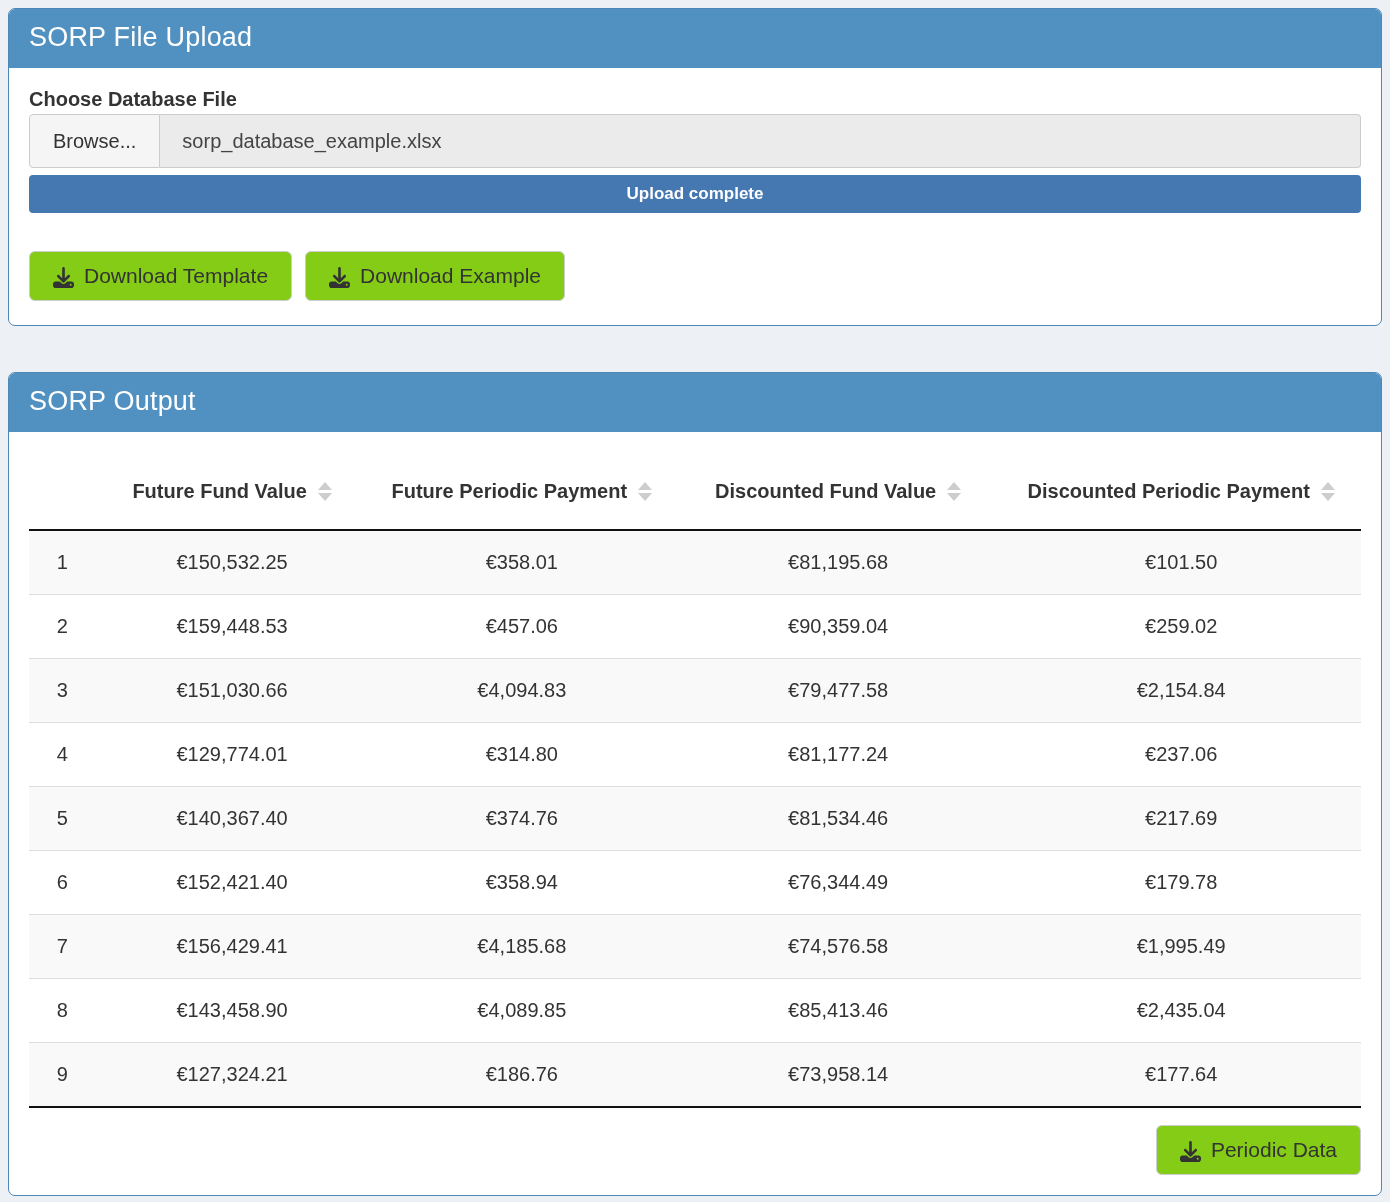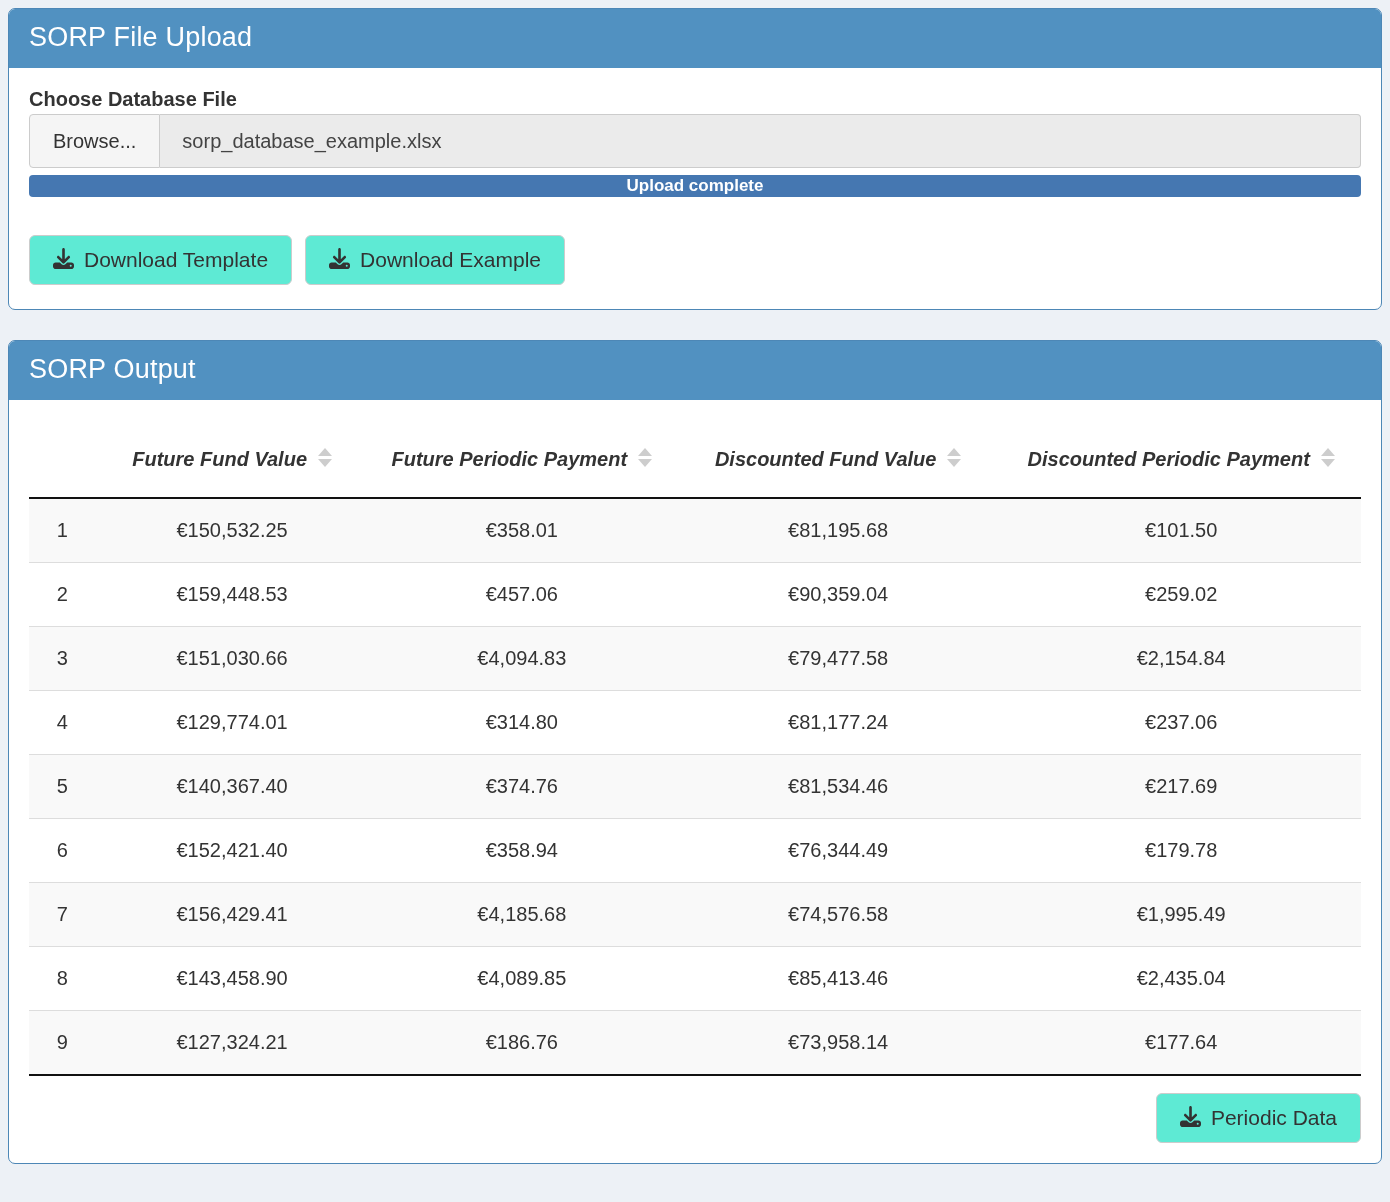--- a/index.html
+++ b/index.html
@@ -17,21 +17,21 @@
     font-family:"Liberation Sans", sans-serif;
     color:var(--text);
     padding:8px;
   }
   .panel{
     background:#fff;
     border:1px solid var(--border-blue);
     border-radius:7px;
     overflow:hidden;
   }
-  .panel + .panel{margin-top:30px;}
+  .panel + .panel{margin-top:46px;}
   .panel-heading{
     background:var(--header-blue);
     color:#fff;
     font-size:27px;
     font-weight:500;
     padding:13px 20px 15px 20px;
     letter-spacing:.2px;
   }
   .panel-body{padding:20px 20px 24px 20px;}
 
@@ -65,41 +65,41 @@
     border-left:none;
     border-radius:0 4px 4px 0;
     font-size:20px;
     color:#444;
     display:flex;
     align-items:center;
     padding:0 22px;
   }
   .progress{
     margin-top:7px;
-    height:22px;
+    height:38px;
     border-radius:4px;
     overflow:hidden;
     background:var(--page-bg);
   }
   .progress-bar{
     height:100%;
     background:var(--progress-blue);
     color:#fff;
     font-size:17px;
     font-weight:600;
     display:flex;
     align-items:center;
     justify-content:center;
   }
   .btn-row{margin-top:38px;display:flex;gap:13px;}
   .btn{
     display:inline-flex;
-    align-items:flex-start;
+    align-items:flex-end;
     gap:10px;
-    background:#5eead4;
+    background:#84cc16;
     border:1px solid #ccc;
     border-radius:6px;
     font-family:inherit;
     font-size:21px;
     color:#333;
     padding:12px 23px;
     cursor:pointer;
   }
   .dl-icon{width:21px;height:21px;fill:#333;flex:0 0 auto;}
 
@@ -114,23 +114,22 @@
     font-size:20px;
     font-weight:bold;
     color:#333;
     text-align:center;
     padding:32px 10px 26px 10px;
     border-bottom:2px solid #111;
     white-space:nowrap;
   }
   table.sorp th .th-inner{
     display:inline-flex;
-    align-items:flex-start;
+    align-items:center;
     gap:11px;
-    font-style:italic;
   }
   .sort{
     display:inline-flex;
     flex-direction:column;
     align-items:center;
     gap:3px;
   }
   .sort i{display:block;width:0;height:0;border-left:7px solid transparent;border-right:7px solid transparent;}
   .sort .up{border-bottom:8px solid #cdcdcd;}
   .sort .down{border-top:8px solid #cdcdcd;}

